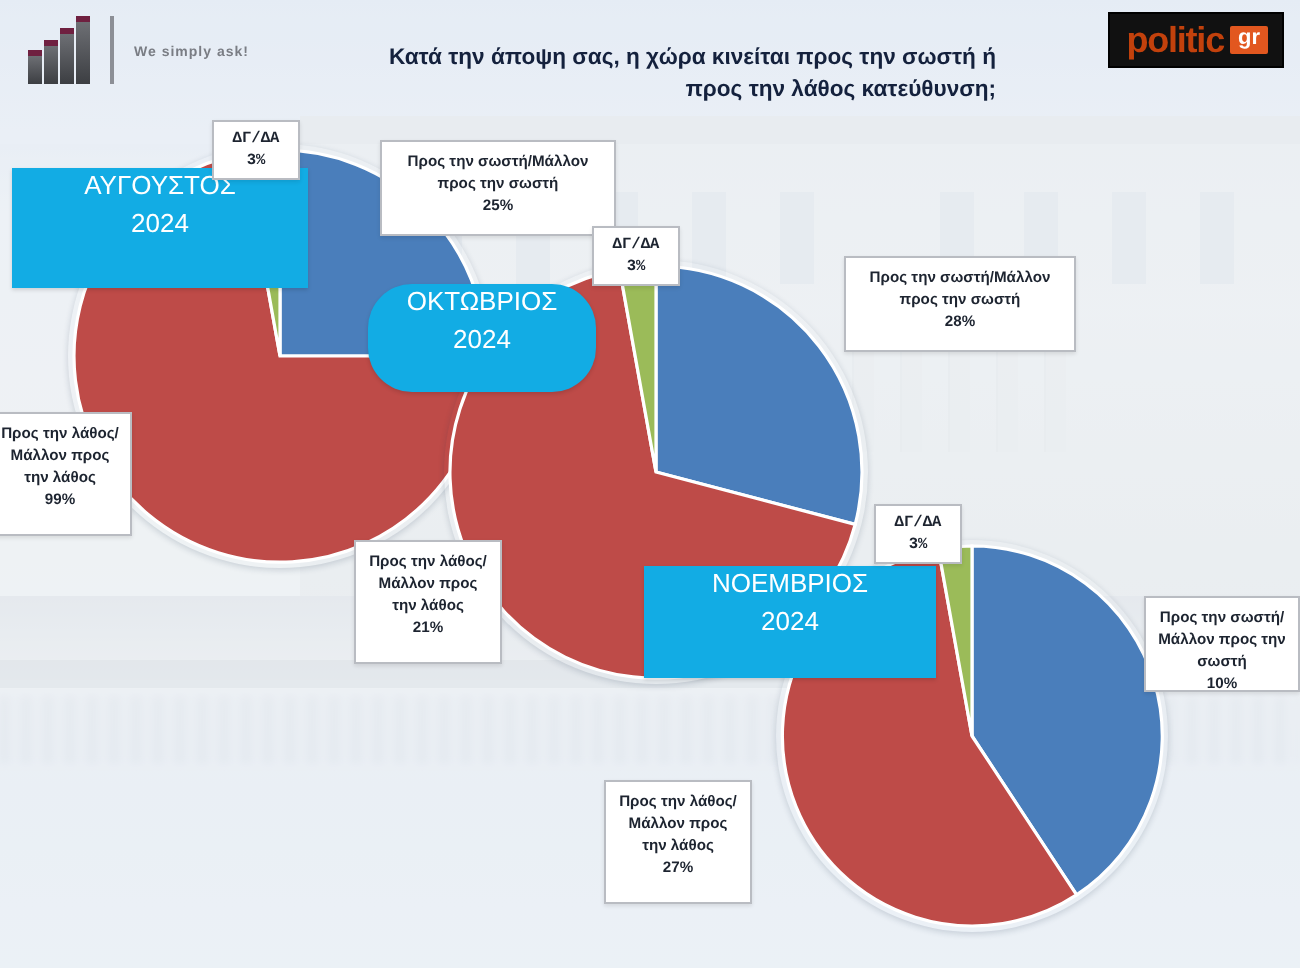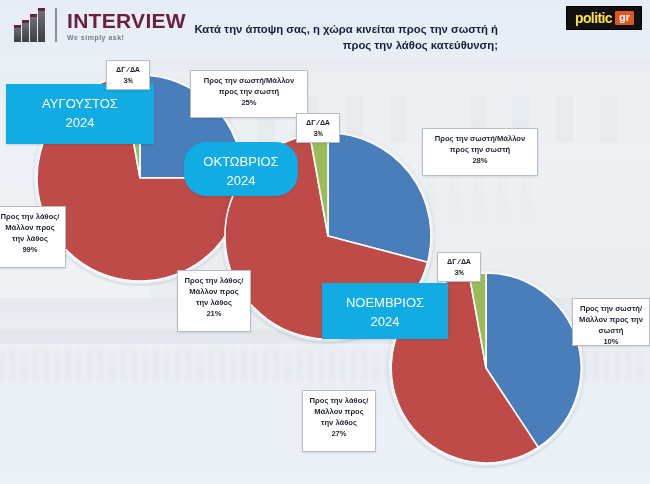--- a/index.html
+++ b/index.html
@@ -39,32 +39,32 @@
   .logo-sep{width:2px;height:34px;background:#8c8f96;margin:0 3px;}
   .logo-text{line-height:1;}
   .logo-name{font-size:21px;font-weight:bold;color:#6c2040;letter-spacing:.3px;}
   .logo-tag{font-size:7px;font-weight:bold;color:#7a7d84;letter-spacing:.5px;margin-top:3px;}
 
   .title{position:absolute;left:178px;top:21px;width:320px;text-align:right;
      font-size:11.3px;font-weight:bold;color:#14213d;line-height:1.42;}
 
   .politic{position:absolute;right:8px;top:6px;background:#111;padding:4px 7px 4px 8px;
      display:flex;align-items:center;gap:3px;border:1px solid #000;}
-  .politic-w{color:#fde047;font-size:14px;font-weight:bold;letter-spacing:-.6px;line-height:1;}
+  .politic-w{color:#c2410c;font-size:18px;font-weight:bold;letter-spacing:-.6px;line-height:1;}
   .politic-gr{background:#e2571f;color:#fff;font-size:11px;font-weight:bold;
      padding:1px 4px 2px;line-height:1;border-radius:1px;}
 
   
   .pie{position:absolute;border-radius:50%;z-index:2;
        box-shadow:0 1px 3px rgba(30,50,80,.18);}
   .pie svg{display:block;border-radius:50%;}
 
   
   .month{position:absolute;z-index:5;background:#12ace4;color:#fff;text-align:center;
-     font-size:13px;line-height:1.45;padding:11px 6px;box-sizing:border-box;
+     font-size:13px;line-height:1.45;padding:0 6px;box-sizing:border-box;
      box-shadow:0 1px 2px rgba(0,0,0,.14);}
   .month .m-y{display:block;}
 
   
   .cal{position:absolute;z-index:5;background:#fff;border:1px solid #b9bcc2;
      color:#1d2430;font-size:7.6px;font-weight:bold;line-height:1.45;text-align:center;
      padding:4px 5px;box-sizing:border-box;box-shadow:0 1px 2px rgba(0,0,0,.10);}
   .cal.small{font-size:7.8px;font-family:Liberation Mono, monospace;}
 </style>
 </head>
@@ -102,21 +102,20 @@
 
     <div class="logo">
       <div class="logo-bars">
         <i></i>
           <i></i>
           <i></i>
           <i></i>
       </div>
       <div class="logo-sep"></div>
       <div class="logo-text">
-        <div class="logo-name">INTERVIEW</div>
         <div class="logo-tag">We simply ask!</div>
       </div>
     </div>
 
     <div class="title">Κατά την άποψη σας, η χώρα κινείται προς την σωστή ή προς την λάθος κατεύθυνση;</div>
 
     <div class="politic">
       <span class="politic-w">politic</span>
       <span class="politic-gr">gr</span>
     </div>
@@ -180,21 +179,21 @@
   </div>
 
   <div class="pie" style="left:388px;top:270px;width:196px;height:196px;">
     <svg width="196" height="196" viewBox="0 0 196 196">
       <path d="M98 98 L98 3 A95 95 0 0 1 150.3 177.4 Z" fill="#4A7EBB" stroke="#ffffff" stroke-width="1.6"></path>
       <path d="M98 98 L150.3 177.4 A95 95 0 1 1 81.2 4.5 Z" fill="#BE4B48" stroke="#ffffff" stroke-width="1.6"></path>
       <path d="M98 98 L81.2 4.5 A95 95 0 0 1 98 3 Z" fill="#9BBB59" stroke="#ffffff" stroke-width="1.6"></path>
     </svg>
   </div>
 
-  <div class="month" style="left:322px;top:283px;width:126px;height:56px;">
+  <div class="month" style="left:322px;top:283px;width:146px;height:56px;">
     <span>ΝΟΕΜΒΡΙΟΣ</span>
     <span class="m-y">2024</span>
   </div>
 
   <div class="cal small" style="left:437px;top:252px;width:44px;height:30px;">
     <span>ΔΓ/ΔΑ</span><br>
     <span>3%</span>
   </div>
 
   <div class="cal" style="left:572px;top:298px;width:78px;height:48px;">

